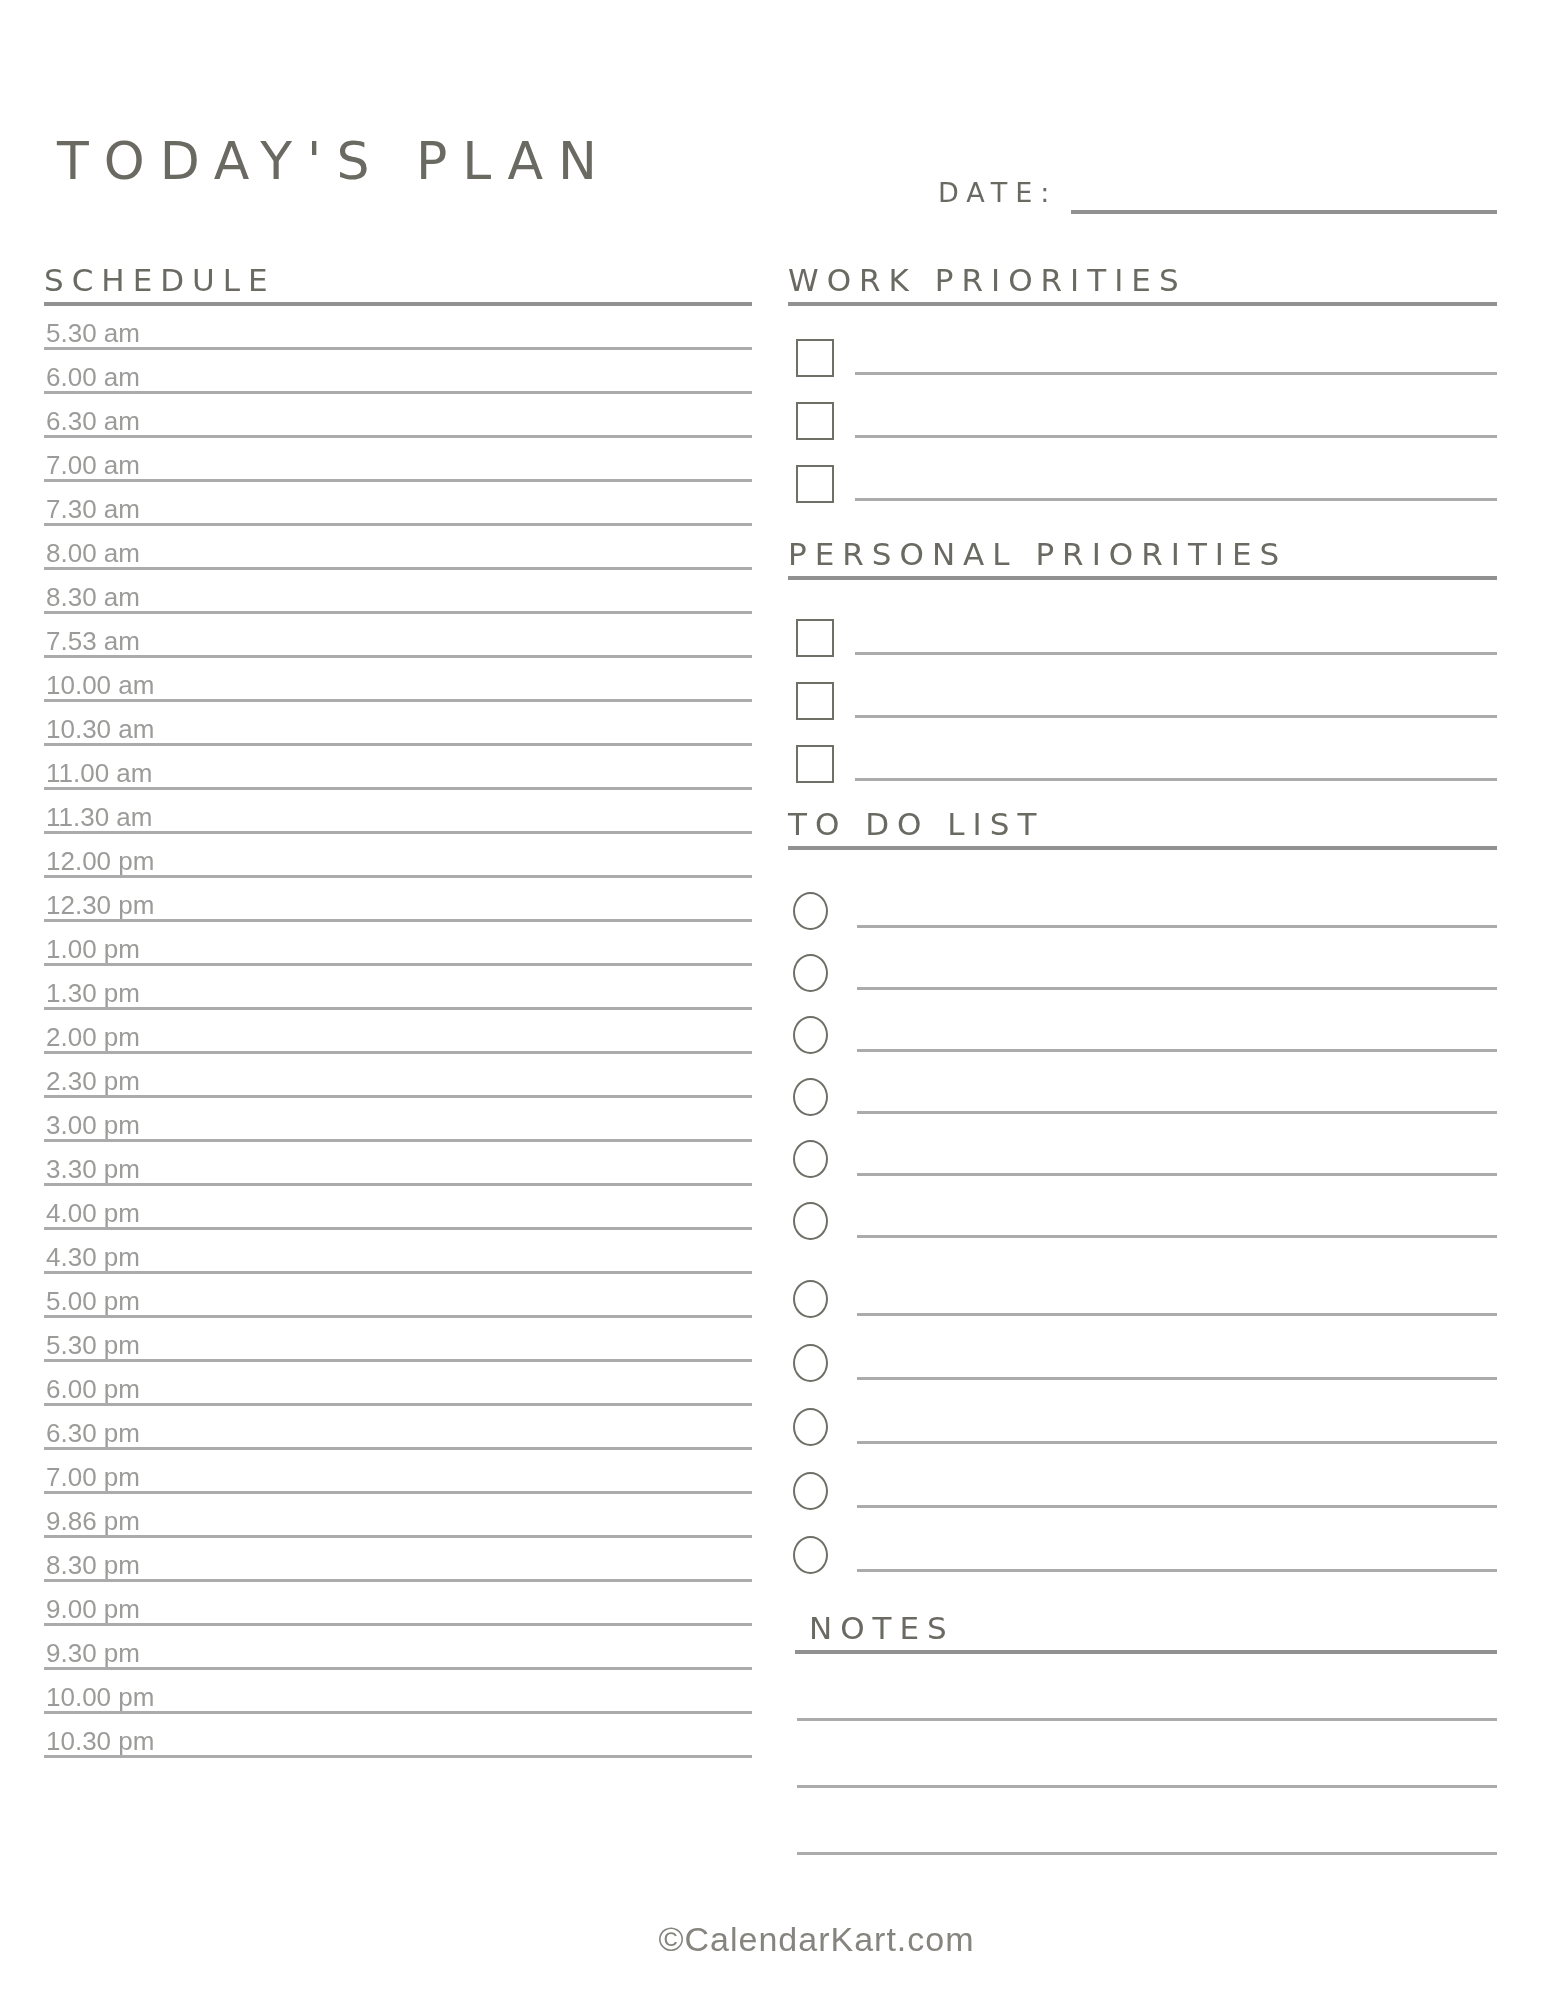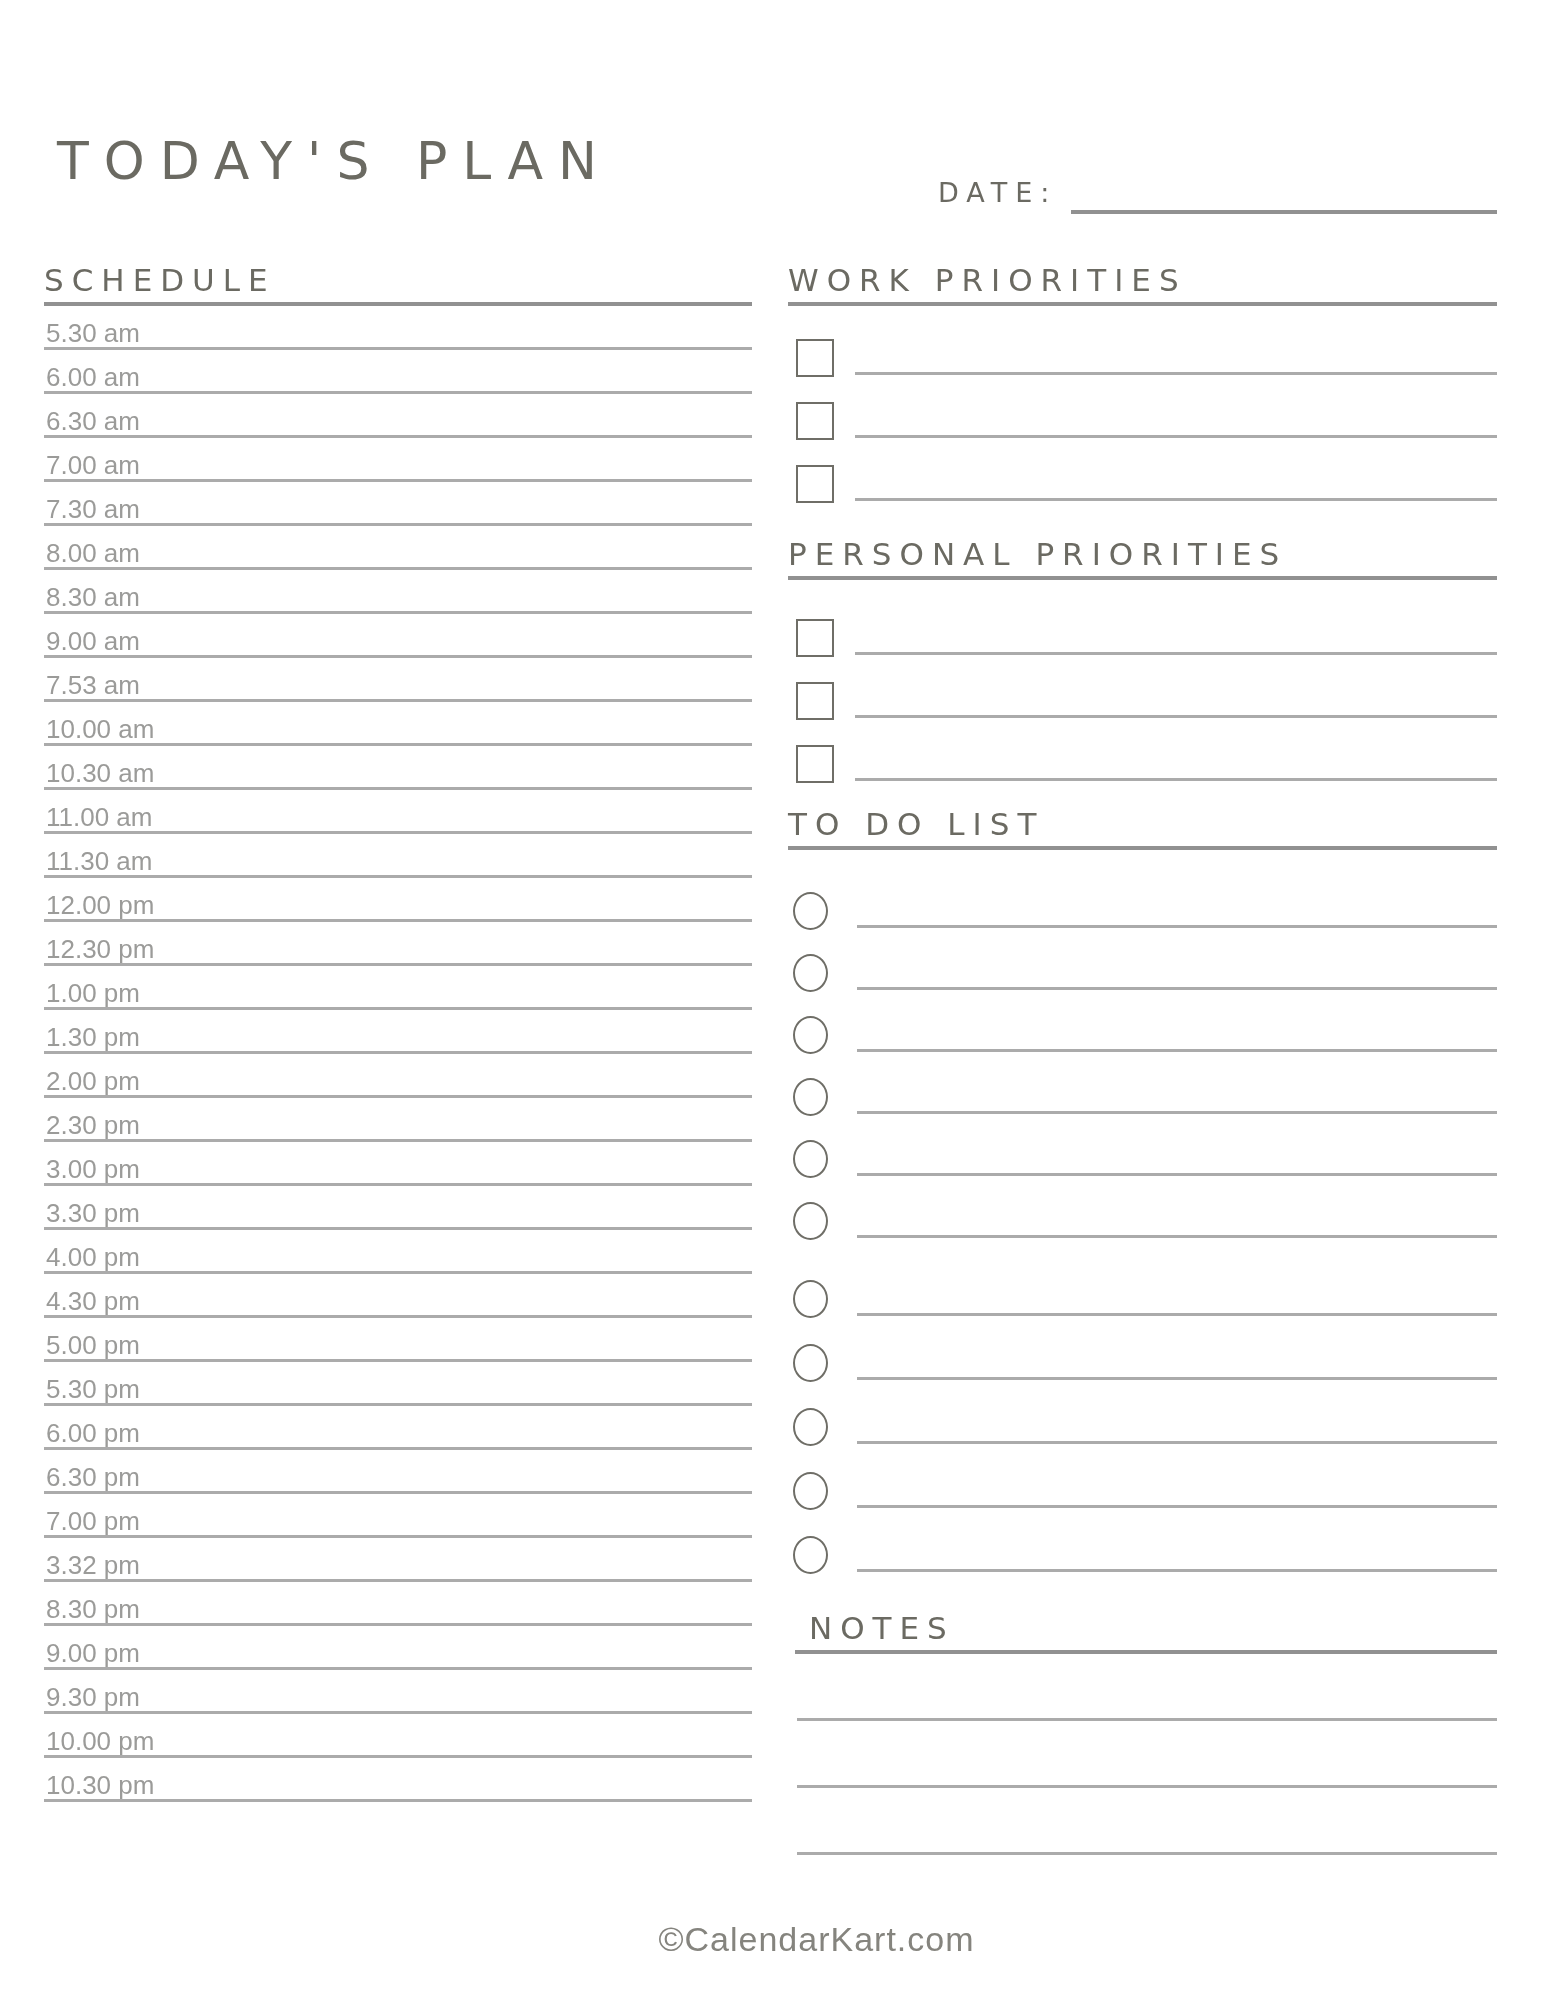--- a/index.html
+++ b/index.html
@@ -130,42 +130,41 @@
   <div class="schedule-col">
     <div class="sec-heading">SCHEDULE</div>
     <div id="schedule-rows">
         <div class="sched-row"><span class="time">5.30 am</span></div>
         <div class="sched-row"><span class="time">6.00 am</span></div>
         <div class="sched-row"><span class="time">6.30 am</span></div>
         <div class="sched-row"><span class="time">7.00 am</span></div>
         <div class="sched-row"><span class="time">7.30 am</span></div>
         <div class="sched-row"><span class="time">8.00 am</span></div>
         <div class="sched-row"><span class="time">8.30 am</span></div>
-        <div class="sched-row"><span class="time">9.00 am</span></div>
         <div class="sched-row"><span class="time">7.53 am</span></div>
         <div class="sched-row"><span class="time">10.00 am</span></div>
         <div class="sched-row"><span class="time">10.30 am</span></div>
         <div class="sched-row"><span class="time">11.00 am</span></div>
         <div class="sched-row"><span class="time">11.30 am</span></div>
         <div class="sched-row"><span class="time">12.00 pm</span></div>
         <div class="sched-row"><span class="time">12.30 pm</span></div>
         <div class="sched-row"><span class="time">1.00 pm</span></div>
         <div class="sched-row"><span class="time">1.30 pm</span></div>
         <div class="sched-row"><span class="time">2.00 pm</span></div>
         <div class="sched-row"><span class="time">2.30 pm</span></div>
         <div class="sched-row"><span class="time">3.00 pm</span></div>
         <div class="sched-row"><span class="time">3.30 pm</span></div>
         <div class="sched-row"><span class="time">4.00 pm</span></div>
         <div class="sched-row"><span class="time">4.30 pm</span></div>
         <div class="sched-row"><span class="time">5.00 pm</span></div>
         <div class="sched-row"><span class="time">5.30 pm</span></div>
         <div class="sched-row"><span class="time">6.00 pm</span></div>
         <div class="sched-row"><span class="time">6.30 pm</span></div>
         <div class="sched-row"><span class="time">7.00 pm</span></div>
-        <div class="sched-row"><span class="time">3.32 pm</span></div>
+        <div class="sched-row"><span class="time">9.86 pm</span></div>
         <div class="sched-row"><span class="time">8.30 pm</span></div>
         <div class="sched-row"><span class="time">9.00 pm</span></div>
         <div class="sched-row"><span class="time">9.30 pm</span></div>
         <div class="sched-row"><span class="time">10.00 pm</span></div>
         <div class="sched-row"><span class="time">10.30 pm</span></div>
       </div>
   </div>
 
   <div class="right-sec sec-work">
     <div class="sec-heading">WORK PRIORITIES</div>

